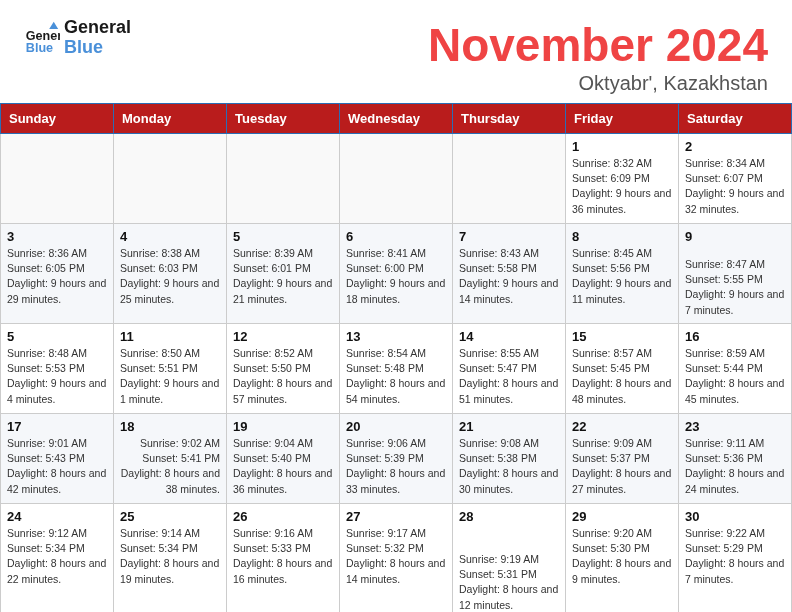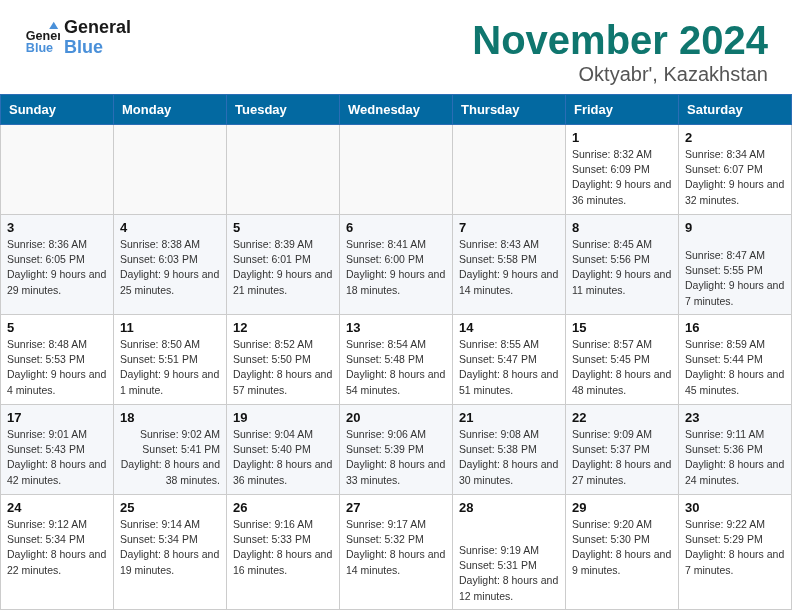--- a/index.html
+++ b/index.html
@@ -1,24 +1,24 @@
 <!DOCTYPE html>
 <html><head>
   <meta charset="utf-8">
   <style>
     * { box-sizing: border-box; margin: 0; padding: 0; }
     body { font-family: Arial, sans-serif; background: #fff; width: 792px; min-height: 612px; }
     .header { display: flex; align-items: flex-start; justify-content: space-between; padding: 18px 24px 8px 24px; }
     .logo { display: flex; align-items: center; }
     .logo-icon { width: 36px; height: 36px; margin-right: 4px; }
     .title-block { text-align: right; }
-    .month-title { font-size: 40px; font-weight: bold; color: #0f766e; }
+    .month-title { font-size: 46px; font-weight: bold; color: #ef4444; }
     .location { font-size: 20px; color: #555; }
     .calendar { width: 100%; border-collapse: collapse; margin: 0 0 0 0; }
-    .calendar th { background: #0369a1; color: #fff; text-align: left; padding: 7px 8px; font-size: 13px; font-weight: bold; border: 1px solid #2a6db5; }
+    .calendar th { background: #b91c1c; color: #fff; text-align: left; padding: 7px 8px; font-size: 13px; font-weight: bold; border: 1px solid #2a6db5; }
     .calendar td { border: 1px solid #ccc; vertical-align: top; padding: 5px 6px; width: 113px; min-height: 80px; font-size: 11px; color: #222; background: #fff; }
     .calendar td.empty { background: #f9f9f9; }
     .day-num { font-size: 13px; font-weight: bold; color: #111; margin-bottom: 2px; }
     .day-info { font-size: 10.5px; color: #333; line-height: 1.45; }
     .calendar tr:nth-child(even) td { background: #f5f7fa; }
     .calendar tr:nth-child(even) td.empty { background: #eee; }
     .calendar tbody tr td { height: 90px; }
   </style>
 </head>
 <body>

